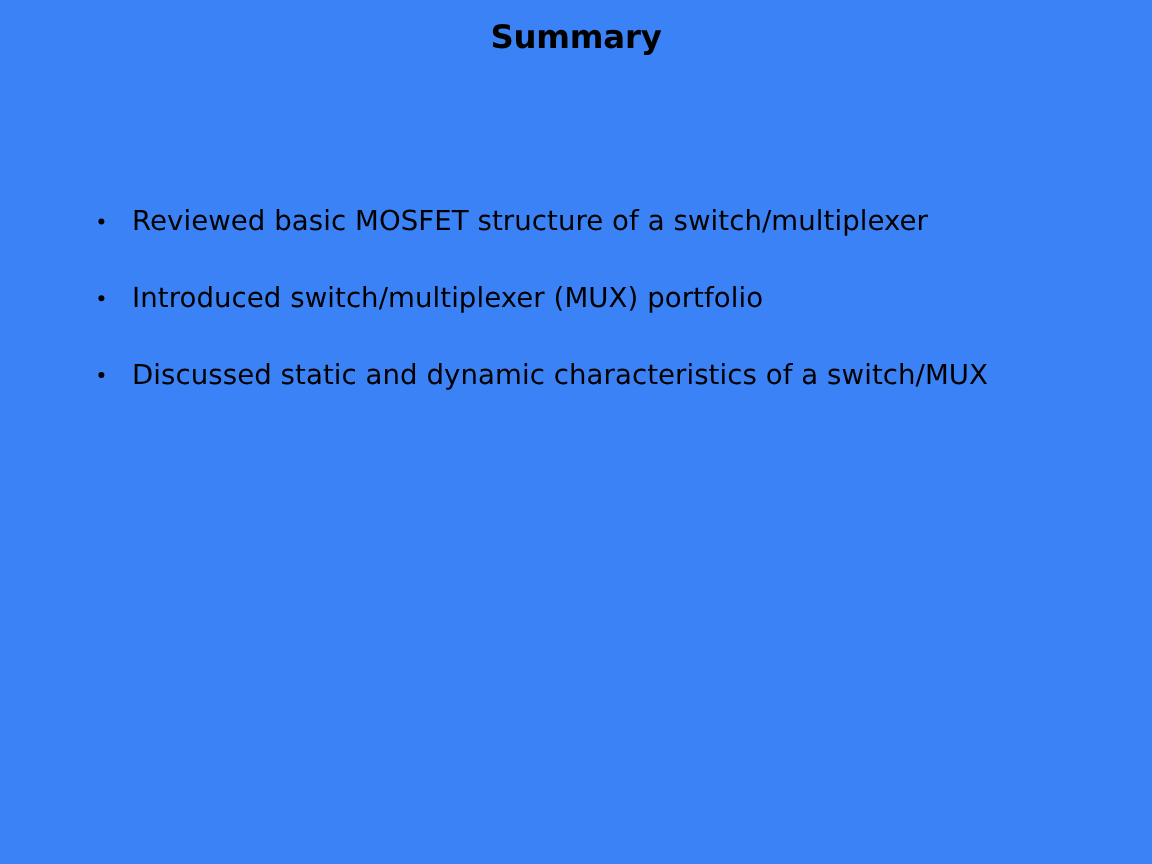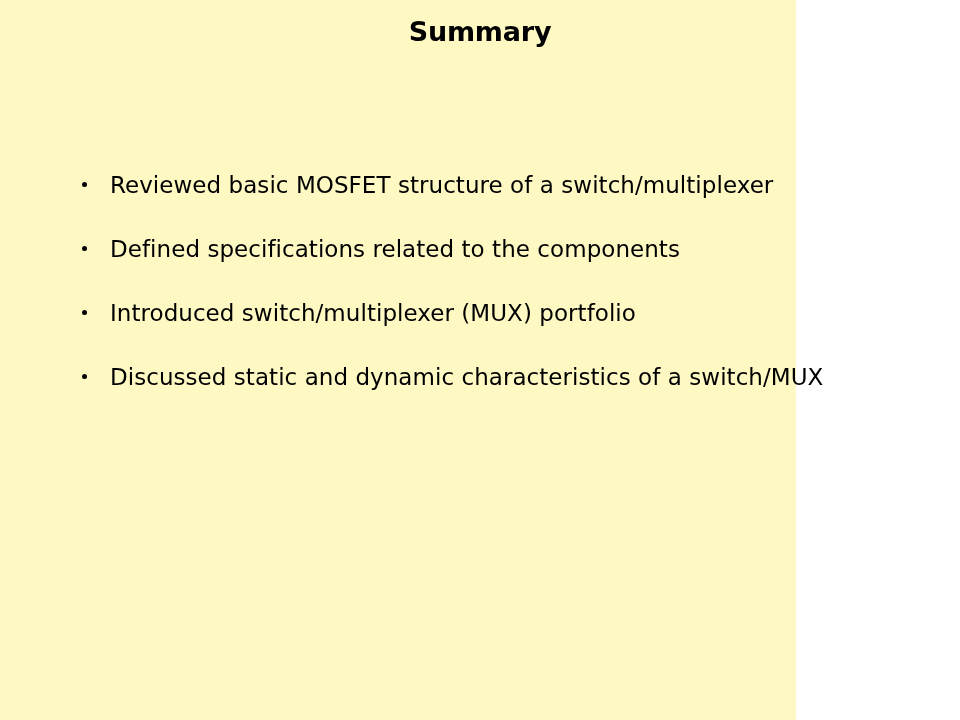--- a/index.html
+++ b/index.html
@@ -10,23 +10,23 @@
   body {
     width: 960px;
     height: 720px;
     background: #ffffff;
     font-family: "DejaVu Sans", sans-serif;
     color: #000000;
     overflow: hidden;
   }
   .slide {
     position: relative;
-    width: 796px;
+    width: 960px;
     height: 720px;
-    background: #fef9c3;
+    background: #3b82f6;
     text-decoration: underline;
   }
   .slide-title {
     position: absolute;
     top: 16px;
     left: 0;
     width: 960px;
     text-align: center;
     font-size: 27px;
     font-weight: bold;
@@ -76,24 +76,20 @@
 
   <div class="slide-title">Summary</div>
 
   <ul class="bullet-list">
 
     <li class="bullet-item">
       <span class="bullet-marker"></span>
       <span class="bullet-text">Reviewed basic MOSFET structure of a switch/multiplexer</span>
     </li>
 
-    <li class="bullet-item">
-      <span class="bullet-marker"></span>
-      <span class="bullet-text">Defined specifications related to the components</span>
-    </li>
 
     <li class="bullet-item">
       <span class="bullet-marker"></span>
       <span class="bullet-text">Introduced switch/multiplexer  (MUX) portfolio</span>
     </li>
 
     <li class="bullet-item">
       <span class="bullet-marker"></span>
       <span class="bullet-text">Discussed static and dynamic characteristics of a switch/MUX</span>
     </li>

